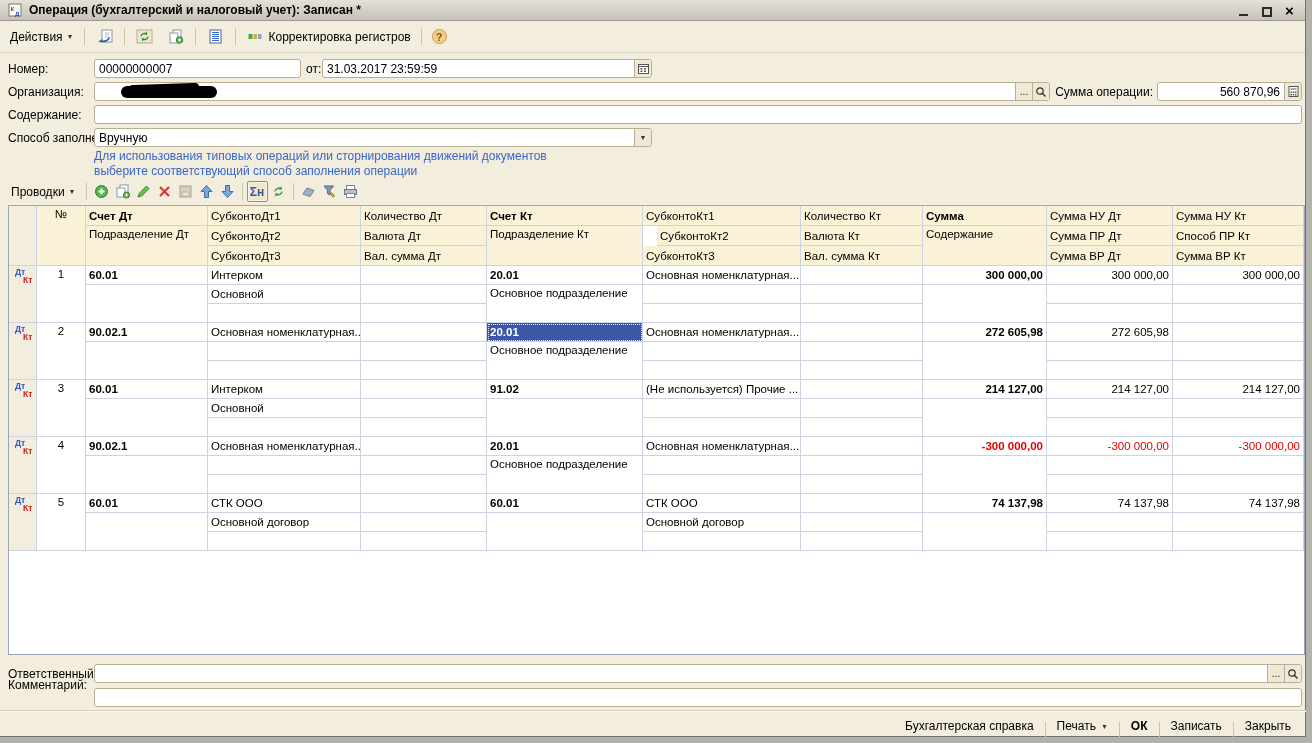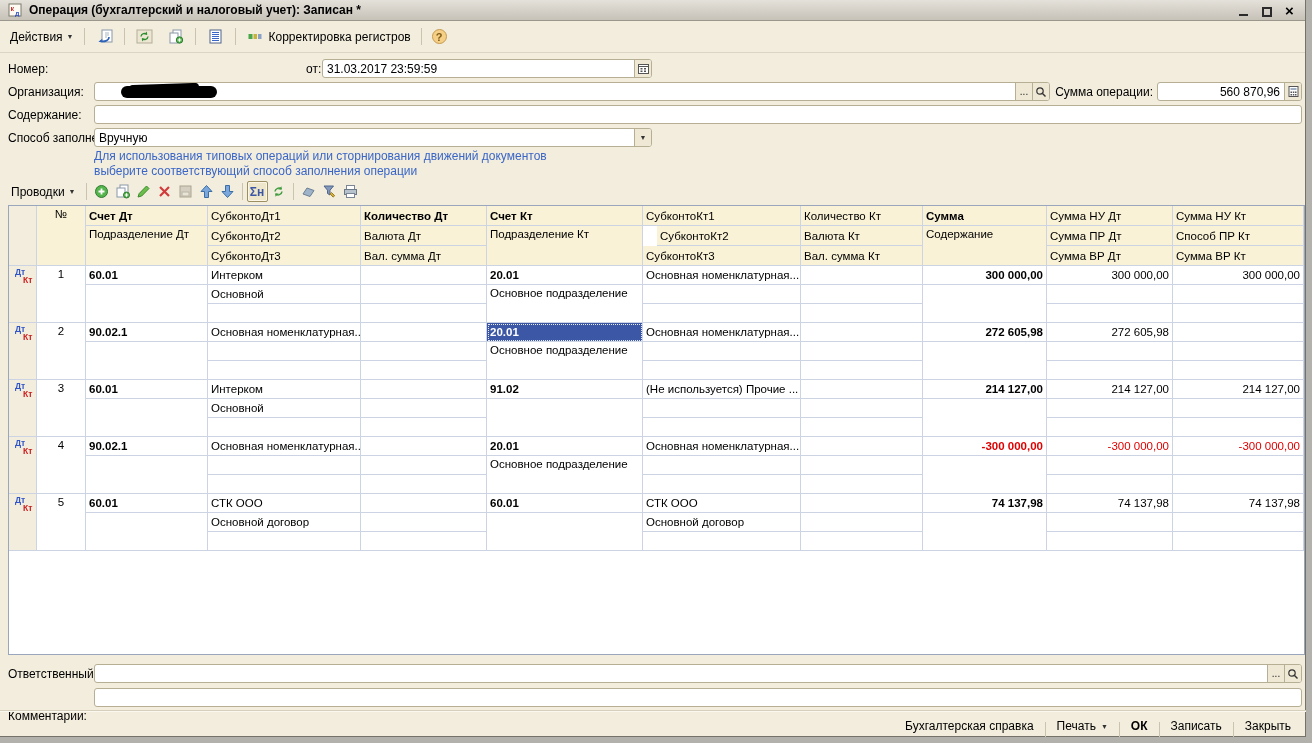--- a/index.html
+++ b/index.html
@@ -161,20 +161,23 @@
       </span>
       <span>Корректировка регистров</span>
     </button>
     <span class="tb-sep"></span>
     <button class="tbtn">
       <span class="help-circle">?</span>
     </button>
   </div>
 
   <span class="lbl" style="left:8px;top:62px">Номер:</span>
+  <div class="fld" style="left:94px;top:59px;width:207px">
+    <span class="val">00000000007</span>
+  </div>
   <span class="lbl" style="left:306px;top:62px">от:</span>
   <div class="fld" style="left:322px;top:59px;width:330px">
     <span class="val">31.03.2017 23:59:59</span>
     <span class="fbtn">
       <svg width="11" height="11">
             <rect x="0.5" y="1.5" width="10" height="9" fill="#fff" stroke="#555"></rect>
             <path d="M0.5 3.5h10" stroke="#555"></path>
             <path d="M2.5 5h2v1.5h-2zM6 5h2v1.5H6zM2.5 7.5h2V9h-2zM6 7.5h2V9H6z" fill="#555"></path>
           </svg>
     </span>
@@ -301,21 +304,21 @@
 
   <div class="ptable">
     <div class="thead">
           <div class="tc iconc" style="grid-area: 1 / 1 / span 3;"></div>
           <div class="tc numc" style="grid-area: 1 / 2 / span 3;">№</div>
           <div class="tc b" style="grid-area: 1 / 3;">Счет Дт</div>
           <div class="tc top" style="grid-area: 2 / 3 / span 2;">Подразделение Дт</div>
           <div class="tc" style="grid-area: 1 / 4;">СубконтоДт1</div>
           <div class="tc" style="grid-area: 2 / 4;">СубконтоДт2</div>
           <div class="tc" style="grid-area: 3 / 4;">СубконтоДт3</div>
-          <div class="tc" style="grid-area: 1 / 5; font-weight: bold;">Количество Дт</div>
+          <div class="tc" style="grid-area: 1 / 5;">Количество Дт</div>
           <div class="tc" style="grid-area: 2 / 5;">Валюта Дт</div>
           <div class="tc" style="grid-area: 3 / 5;">Вал. сумма Дт</div>
           <div class="tc b" style="grid-area: 1 / 6;">Счет Кт</div>
           <div class="tc top" style="grid-area: 2 / 6 / span 2;">Подразделение Кт</div>
           <div class="tc" style="grid-area: 1 / 7;">СубконтоКт1</div>
           <div class="tc" style="grid-area: 2 / 7; margin-left: 14px;">СубконтоКт2</div>
           <div class="tc" style="grid-area: 3 / 7;">СубконтоКт3</div>
           <div class="tc" style="grid-area: 1 / 8;">Количество Кт</div>
           <div class="tc" style="grid-area: 2 / 8;">Валюта Кт</div>
           <div class="tc" style="grid-area: 3 / 8;">Вал. сумма Кт</div>
@@ -501,21 +504,21 @@
   <div class="fld" style="left:94px;top:664px;width:1208px">
     <span class="val"></span>
     <span class="fbtn">...</span>
     <span class="fbtn">
       <svg width="12" height="12">
             <circle cx="5" cy="5" r="3.2" fill="none" stroke="#333" stroke-width="1.2"></circle>
             <path d="M7.5 7.5l3 3" stroke="#333" stroke-width="1.4"></path>
           </svg>
     </span>
   </div>
-  <span class="lbl" style="left:8px;top:709px">Комментарий:</span>
+  <span class="lbl" style="left:8px;top:678px">Комментарий:</span>
   <div class="fld" style="left:94px;top:688px;width:1208px">
     <span class="val"></span>
   </div>
 
   <div class="footer-strip">
     <button class="fbtn2">
           <span>Бухгалтерская справка</span>
         </button>
     <span class="fsep"></span>
     <button class="fbtn2">

